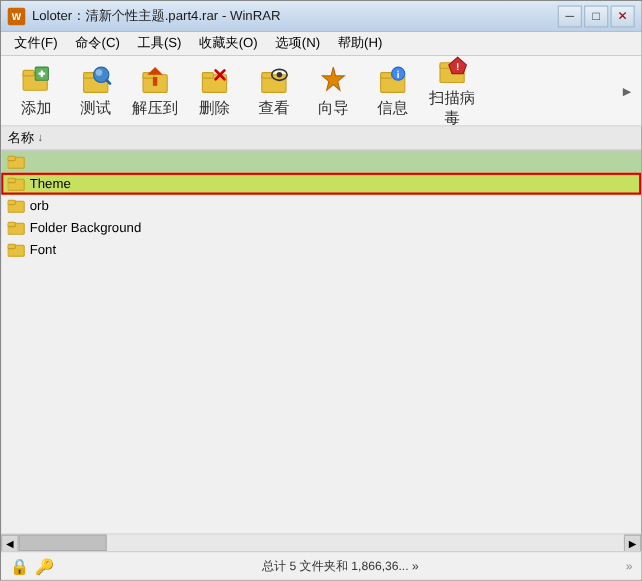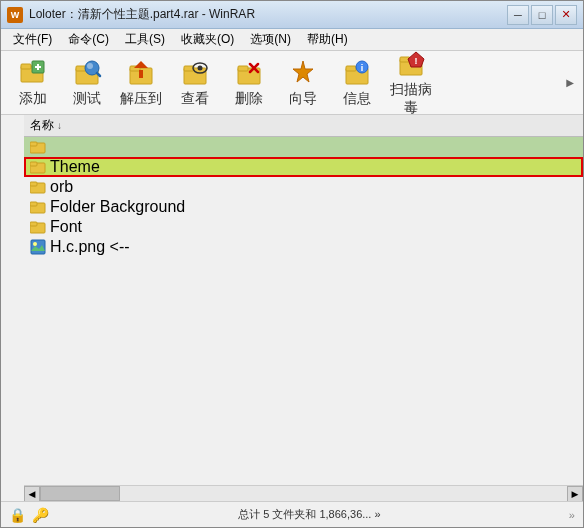--- a/index.html
+++ b/index.html
@@ -185,21 +185,21 @@
     .file-row.selected { background: #b5d5a0; }
     .file-row.highlighted { background: #c8e060; outline: 2px solid #e00000; outline-offset: -2px; }
     .file-icon {
       width: 16px;
       height: 16px;
       display: flex; align-items: center; justify-content: center;
       font-size: 13px;
       flex-shrink: 0;
     }
     .file-name {
-      font-size: 16px;
+      font-size: 12px;
       color: #000;
     }
 
     
     .folder-icon { color: #e8c040; }
     .file-img-icon { color: #4488cc; }
 
     
     .h-scrollbar {
       height: 16px;
@@ -265,21 +265,20 @@
       height: 528px;
       display: flex;
       flex-direction: column;
       border: 1px solid #888;
     }
     .content-area {
       flex: 1;
       display: flex;
       flex-direction: column;
       overflow: hidden;
-      margin-left: 23px;
     }
   </style>
 </head>
 <body>
 
 <div class="main-container">
 
   <div class="title-bar">
     <div class="title-bar-icon">
       <span style="font-size:9px;">W</span>
@@ -335,36 +334,36 @@
           <rect x="13" y="12" width="4" height="8" fill="#d04000"></rect>
         </svg>
       </div>
       <span class="tool-label">解压到</span>
     </div>
     <div class="tool-btn">
       <div class="tool-icon">
         <svg width="30" height="30" viewBox="0 0 30 30">
           <rect x="4" y="10" width="22" height="16" rx="1" fill="#e8c040" stroke="#c8a020" stroke-width="1"></rect>
           <rect x="4" y="8" width="10" height="5" rx="1" fill="#e8c040" stroke="#c8a020" stroke-width="1"></rect>
+          <line x1="16" y1="6" x2="24" y2="14" stroke="#cc0000" stroke-width="2.5" stroke-linecap="round"></line>
+          <line x1="24" y1="6" x2="16" y2="14" stroke="#cc0000" stroke-width="2.5" stroke-linecap="round"></line>
+        </svg>
+      </div>
+      <span class="tool-label">删除</span>
+    </div>
+    <div class="tool-btn">
+      <div class="tool-icon">
+        <svg width="30" height="30" viewBox="0 0 30 30">
+          <rect x="4" y="10" width="22" height="16" rx="1" fill="#e8c040" stroke="#c8a020" stroke-width="1"></rect>
+          <rect x="4" y="8" width="10" height="5" rx="1" fill="#e8c040" stroke="#c8a020" stroke-width="1"></rect>
           <ellipse cx="20" cy="10" rx="7" ry="5" fill="none" stroke="#333" stroke-width="1.5"></ellipse>
           <circle cx="20" cy="10" r="2.5" fill="#333"></circle>
         </svg>
       </div>
       <span class="tool-label">查看</span>
-    </div>
-    <div class="tool-btn">
-      <div class="tool-icon">
-        <svg width="30" height="30" viewBox="0 0 30 30">
-          <rect x="4" y="10" width="22" height="16" rx="1" fill="#e8c040" stroke="#c8a020" stroke-width="1"></rect>
-          <rect x="4" y="8" width="10" height="5" rx="1" fill="#e8c040" stroke="#c8a020" stroke-width="1"></rect>
-          <line x1="16" y1="6" x2="24" y2="14" stroke="#cc0000" stroke-width="2.5" stroke-linecap="round"></line>
-          <line x1="24" y1="6" x2="16" y2="14" stroke="#cc0000" stroke-width="2.5" stroke-linecap="round"></line>
-        </svg>
-      </div>
-      <span class="tool-label">删除</span>
     </div>
     <div class="tool-btn">
       <div class="tool-icon">
         <svg width="30" height="30" viewBox="0 0 30 30">
           <polygon points="15,3 17,11 25,11 19,16 21,24 15,19 9,24 11,16 5,11 13,11" fill="#dd8800" stroke="#bb6600" stroke-width="1"></polygon>
         </svg>
       </div>
       <span class="tool-label">向导</span>
     </div>
     <div class="tool-btn">
@@ -448,30 +447,20 @@
         <div class="file-icon folder-icon">
           <svg width="16" height="14" viewBox="0 0 16 14">
             <rect x="0" y="3" width="15" height="10" rx="1" fill="#e8c040" stroke="#c8a020" stroke-width="1"></rect>
             <rect x="0" y="2" width="7" height="4" rx="1" fill="#e8c040" stroke="#c8a020" stroke-width="1"></rect>
           </svg>
         </div>
         <span class="file-name">Font</span>
       </div>
 
 
-      <div class="file-row">
-        <div class="file-icon file-img-icon">
-          <svg width="16" height="16" viewBox="0 0 16 16">
-            <rect x="1" y="1" width="14" height="14" rx="1" fill="#4488cc" stroke="#2266aa" stroke-width="1"></rect>
-            <circle cx="5" cy="5" r="2" fill="#ffff80"></circle>
-            <polygon points="1,12 5,7 9,10 12,6 15,12" fill="#60cc60" opacity="0.8"></polygon>
-          </svg>
-        </div>
-        <span class="file-name">H.c.png &lt;--</span>
-      </div>
 
     </div>
 
     <div class="h-scrollbar">
       <div class="h-scroll-btn">◀</div>
       <div class="h-scroll-track">
         <div class="h-scroll-thumb"></div>
       </div>
       <div class="h-scroll-btn">▶</div>
     </div>

